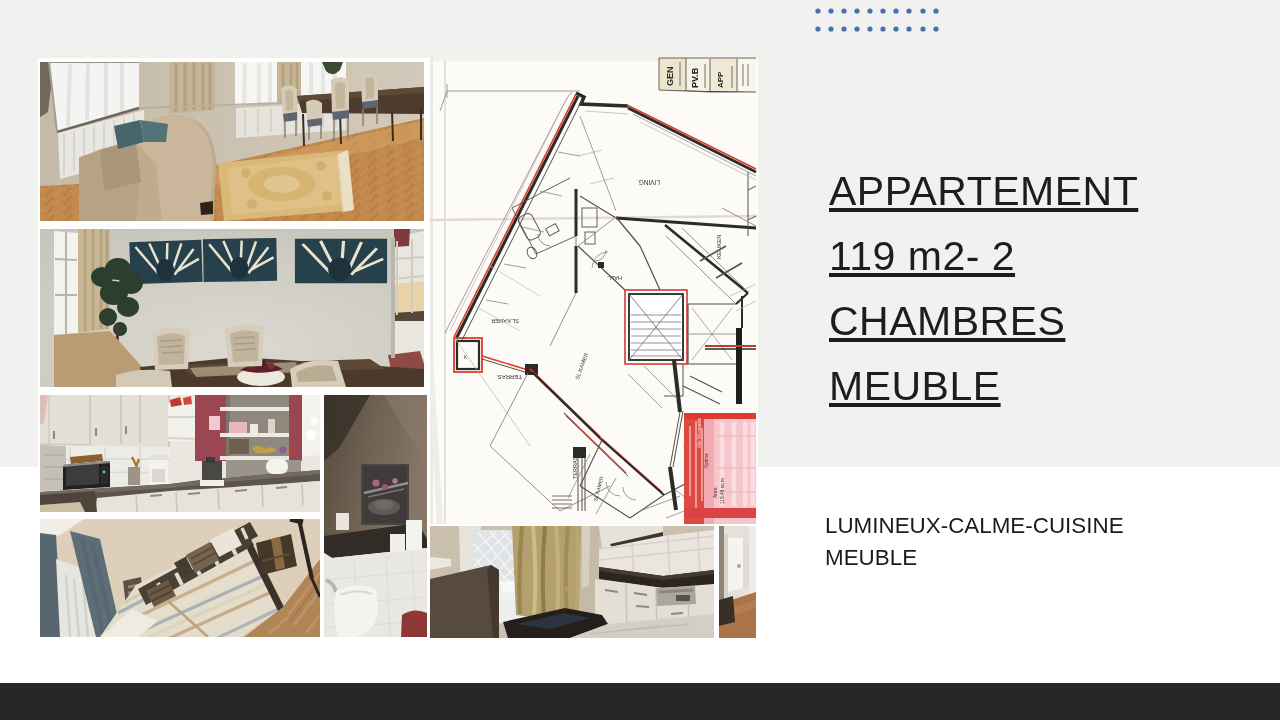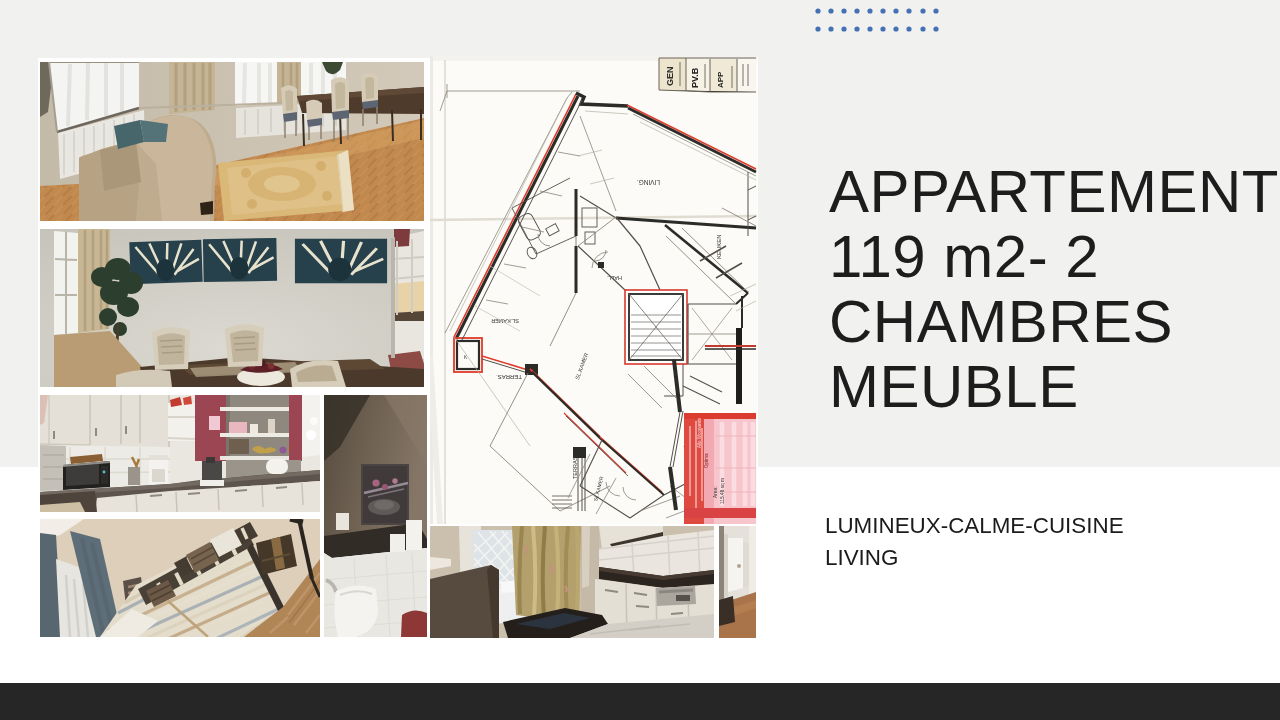--- a/index.html
+++ b/index.html
@@ -30,23 +30,23 @@
       <circle cx="47" cy="25" r="2.6"></circle>
       <circle cx="60" cy="25" r="2.6"></circle>
       <circle cx="73" cy="25" r="2.6"></circle>
       <circle cx="86" cy="25" r="2.6"></circle>
       <circle cx="99" cy="25" r="2.6"></circle>
       <circle cx="113" cy="25" r="2.6"></circle>
       <circle cx="126" cy="25" r="2.6"></circle>
 </g>
 </svg>
 
-<div class="abs" style="left:829px;top:159px;width:440px;color:#1d1d1d;font-size:60px;line-height:65px;letter-spacing:0.5px;">APPARTEMENT<br>119 m2- 2<br>CHAMBRES<br>MEUBLE</div>
-
-<div class="abs" style="left:825px;top:510px;width:340px;color:#1b1b1b;font-size:22.4px;line-height:32px;">LUMINEUX-CALME-CUISINE LIVING</div>
+<div class="abs" style="left:829px;top:159px;width:440px;color:#1d1d1d;font-size:41px;line-height:65px;letter-spacing:0.5px;text-decoration:underline;">APPARTEMENT<br>119 m2- 2<br>CHAMBRES<br>MEUBLE</div>
+
+<div class="abs" style="left:825px;top:510px;width:340px;color:#1b1b1b;font-size:22.4px;line-height:32px;">LUMINEUX-CALME-CUISINE MEUBLE</div>
 
 <svg class="abs" style="left:40px;top:62px;" width="384" height="159" viewBox="0 0 384 159">
 <defs>
 <pattern id="herr" width="18" height="9" patternUnits="userSpaceOnUse" patternTransform="rotate(-2)">
 <rect width="18" height="9" fill="#c2894f"></rect>
 <path d="M0,9 L9,0" stroke="#b07a44" stroke-width="1.4"></path>
 <path d="M9,9 L18,0" stroke="#cb9257" stroke-width="1.2"></path>
 </pattern>
 <linearGradient id="p1wall" x1="0" y1="0" x2="1" y2="0">
 <stop offset="0" stop-color="#c4baa8"></stop>

